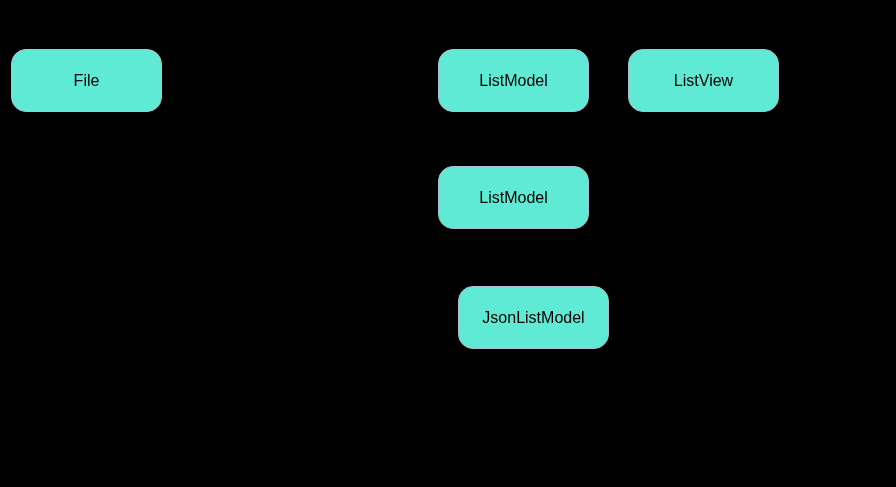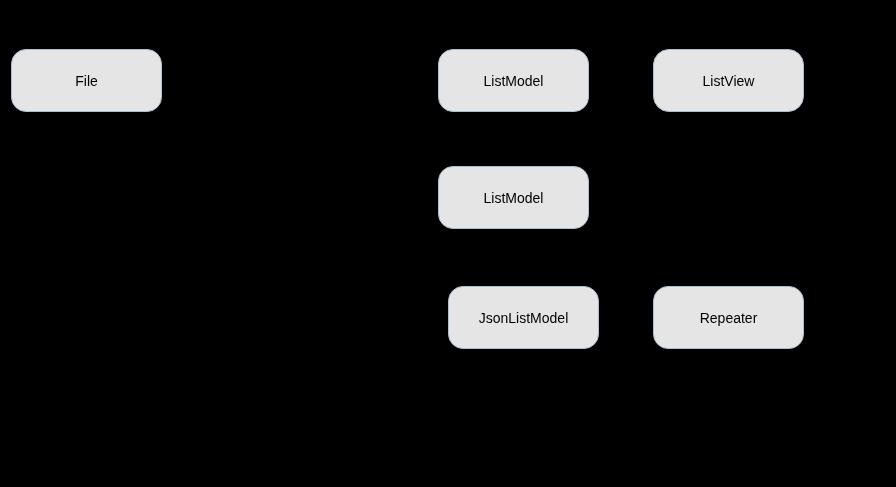--- a/index.html
+++ b/index.html
@@ -17,44 +17,43 @@
     position: relative;
     width: 896px;
     height: 487px;
     background: #000000;
   }
   .node {
     position: absolute;
     width: 151px;
     height: 63px;
     box-sizing: border-box;
-    background: #e5e5e5;
+    background: #5eead4;
     border: 1px solid #a9bfd2;
     border-radius: 15px;
     display: flex;
     align-items: center;
     justify-content: center;
     color: #000000;
-    font-size: 14px;
+    font-size: 16px;
     line-height: 1;
     white-space: nowrap;
   }
   
   .pos-r1c1 { left: 11px;  top: 49px;  }
   .pos-r1c2 { left: 225px; top: 49px;  }
   .pos-r1c3 { left: 438px; top: 49px;  }
-  .pos-r1c4 { left: 653px; top: 49px; border-radius: 16px;  }
+  .pos-r1c4 { left: 628px; top: 49px;  }
   .pos-r2c3 { left: 438px; top: 166px; }
   .pos-r2c4 { left: 653px; top: 166px; }
-  .pos-r3c3 { left: 448px; top: 286px; }
+  .pos-r3c3 { left: 458px; top: 286px; }
   .pos-r3c4 { left: 653px; top: 286px; }
 </style>
 </head>
 <body>
 
 <div class="canvas">
   <div class="node pos-r1c1">File</div>
   <div class="node pos-r1c3">ListModel</div>
   <div class="node pos-r1c4">ListView</div>
   <div class="node pos-r2c3">ListModel</div>
   <div class="node pos-r3c3">JsonListModel</div>
-  <div class="node pos-r3c4">Repeater</div>
 </div>
 
 </body></html>

